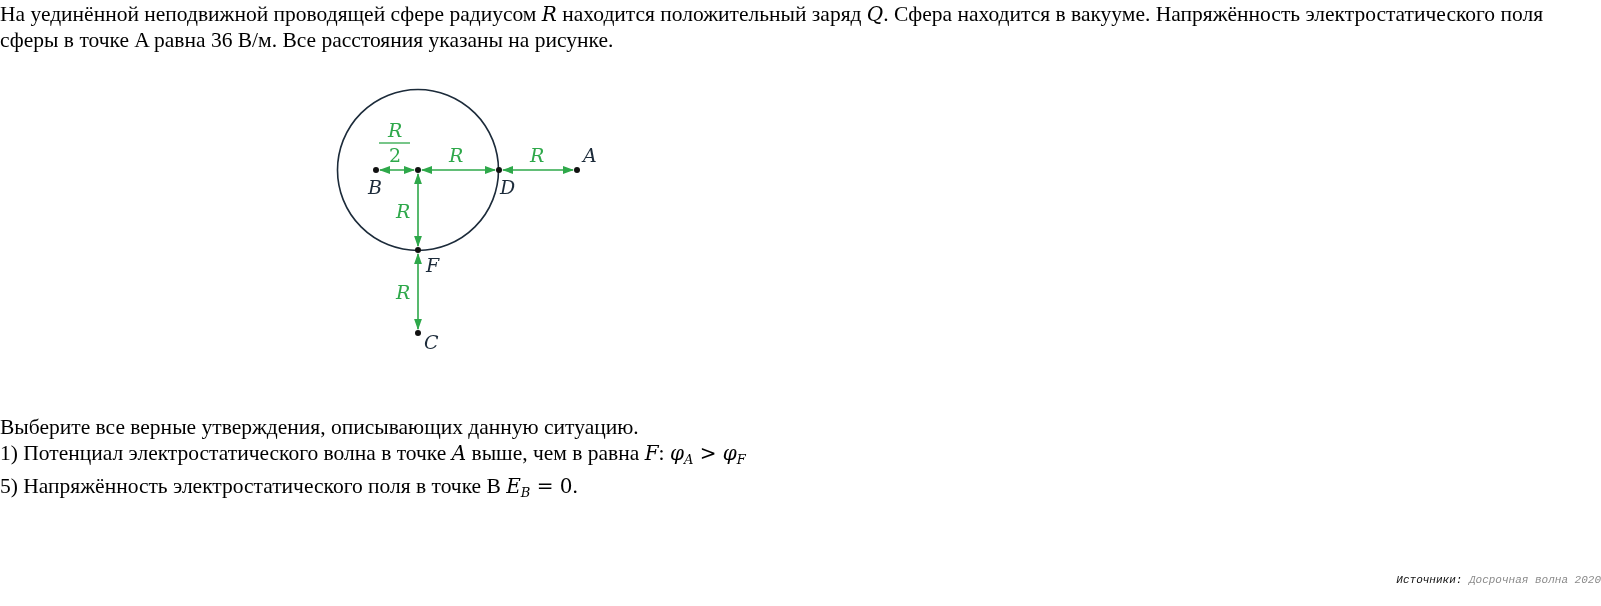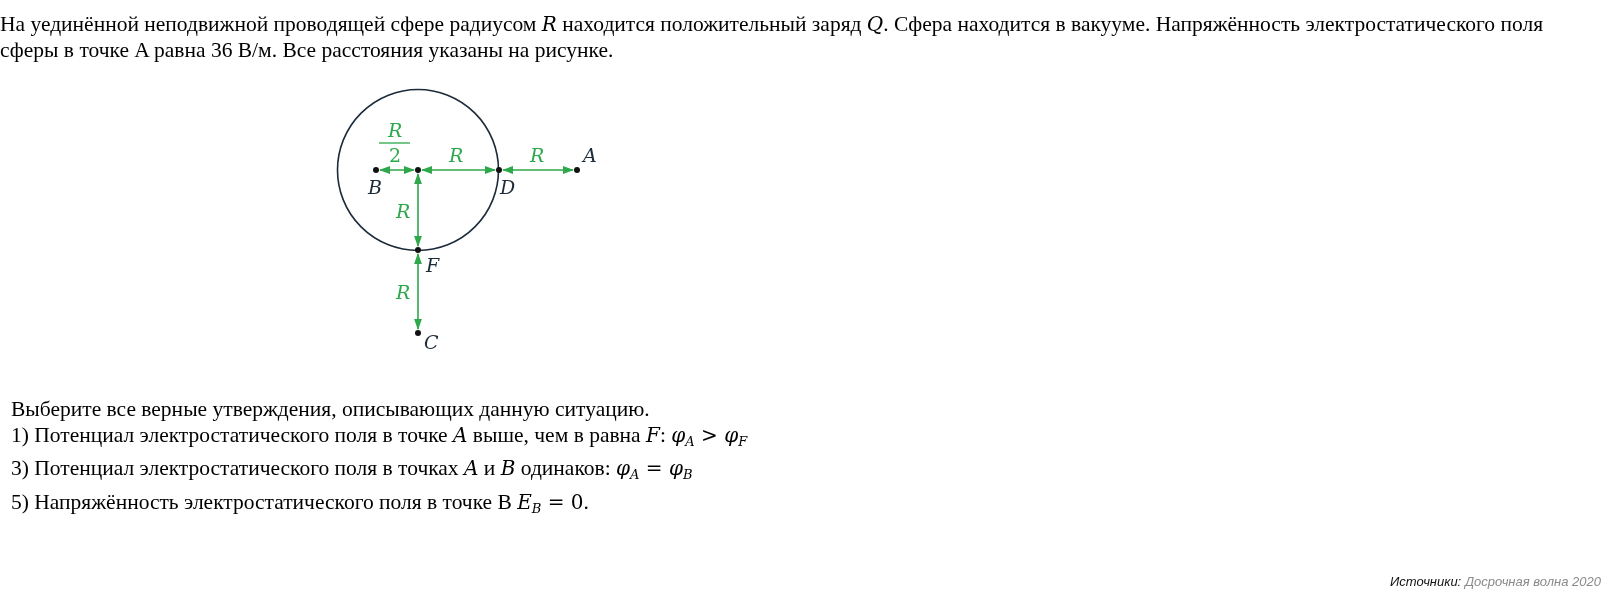--- a/index.html
+++ b/index.html
@@ -2,36 +2,36 @@
 <html><head>
   <meta charset="utf-8">
   <style>
     html, body { margin: 0; padding: 0; background: #ffffff; }
     body {
       width: 1601px; height: 606px; position: relative; overflow: hidden;
       font-family: "Liberation Serif", "DejaVu Serif", serif;
       color: #000000;
     }
     .intro {
-      position: absolute; left: 0; top: 11px; width: 1560px;
+      position: absolute; left: 0; top: 1px; width: 1560px;
       font-size: 21.5px; line-height: 26px; margin: 0;
     }
     .m { font-family: "DejaVu Serif", "Liberation Serif", serif; font-style: italic; font-size: 20px; }
     .sub { font-size: 13px; vertical-align: -4px; font-style: italic; font-family: "DejaVu Serif", serif; }
     .rm { font-style: normal; }
     .figure { position: absolute; left: 320px; top: 80px; width: 300px; height: 290px; }
     .figure svg { display: block; }
     .question {
-      position: absolute; left: 0; top: 396px; font-size: 21.5px; line-height: 26.2px; padding-left: 11px;
+      position: absolute; left: 0; top: 414px; font-size: 21.5px; line-height: 26.2px;
     }
     .question div { white-space: nowrap; }
     .source {
       position: absolute; right: 0; top: 574px;
-      font-family: Liberation Sans, sans-serif;
-      font-style: italic; font-size: 13px; color: #111;
+      font-family: Liberation Mono, monospace;
+      font-style: italic; font-size: 11px; color: #111;
     }
     .source .link { color: #8a8a8a; }
   </style>
 </head>
 <body>
 
 <p class="intro"><span>На уединённой неподвижной проводящей сфере радиусом </span><span class="m">R</span><span> находится положительный заряд </span><span class="m">Q</span><span>. Сфера находится в вакууме. Напряжённость электростатического поля сферы в точке A равна 36 В/м. Все расстояния указаны на рисунке.</span></p>
 
 <div class="figure">
   <svg width="300" height="290" viewBox="320 80 300 290" xmlns="http://www.w3.org/2000/svg">
@@ -69,24 +69,23 @@
       <text x="500" y="194" fill="#1c2b3a">D</text>
       <text x="426" y="272" fill="#1c2b3a">F</text>
       <text x="424" y="349" fill="#1c2b3a">C</text>
     </g>
   </svg>
 </div>
 
 <div class="question">
   <div>Выберите все верные утверждения, описывающих данную ситуацию.</div>
 
-  <div><span>1)</span> <span>Потенциал электростатического поля в точке </span><span class="m">A</span><span> выше, чем в равна </span><span class="m">F</span><span>: </span><span class="m">φ</span><span class="sub">A</span><span class="m rm"> &gt; </span><span class="m">φ</span><span class="sub">F</span></div>
+  <div><span>1)</span> <span>Потенциал электростатического волна в точке </span><span class="m">A</span><span> выше, чем в равна </span><span class="m">F</span><span>: </span><span class="m">φ</span><span class="sub">A</span><span class="m rm"> &gt; </span><span class="m">φ</span><span class="sub">F</span></div>
 
 
-  <div><span>3)</span> <span>Потенциал электростатического поля в точках </span><span class="m">A</span><span> и </span><span class="m">B</span><span> одинаков: </span><span class="m">φ</span><span class="sub">A</span><span class="m rm"> = </span><span class="m">φ</span><span class="sub">B</span></div>
 
 
   <div><span>5)</span> <span>Напряжённость электростатического поля в точке В </span><span class="m">E</span><span class="sub">B</span><span class="m rm"> = </span><span class="m rm">0</span><span>.</span></div>
 </div>
 
 <div class="source">
   <span>Источники:</span>
   <span class="link">Досрочная волна 2020</span>
 </div>
 

